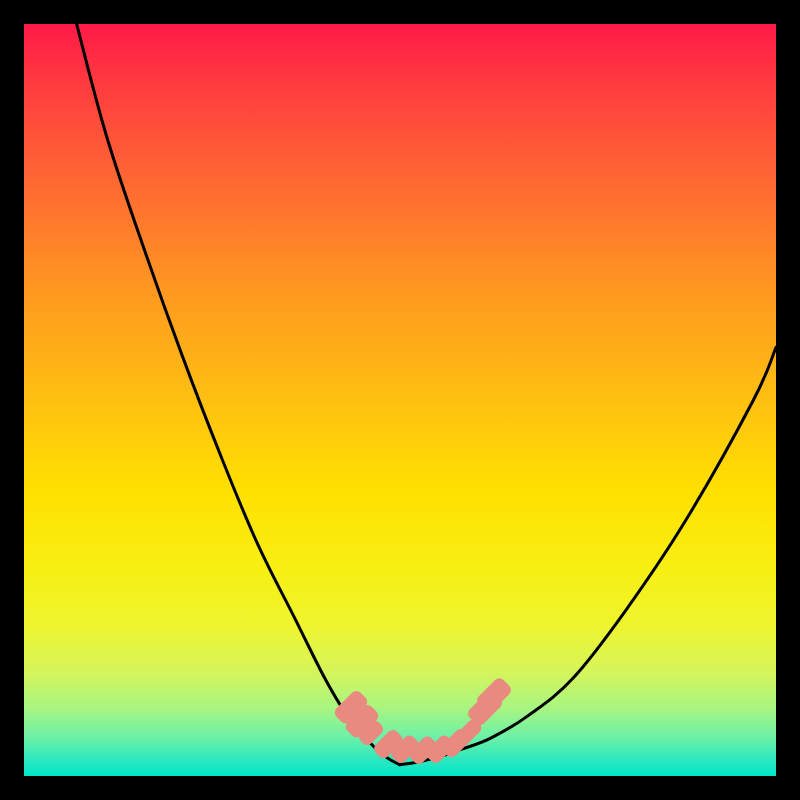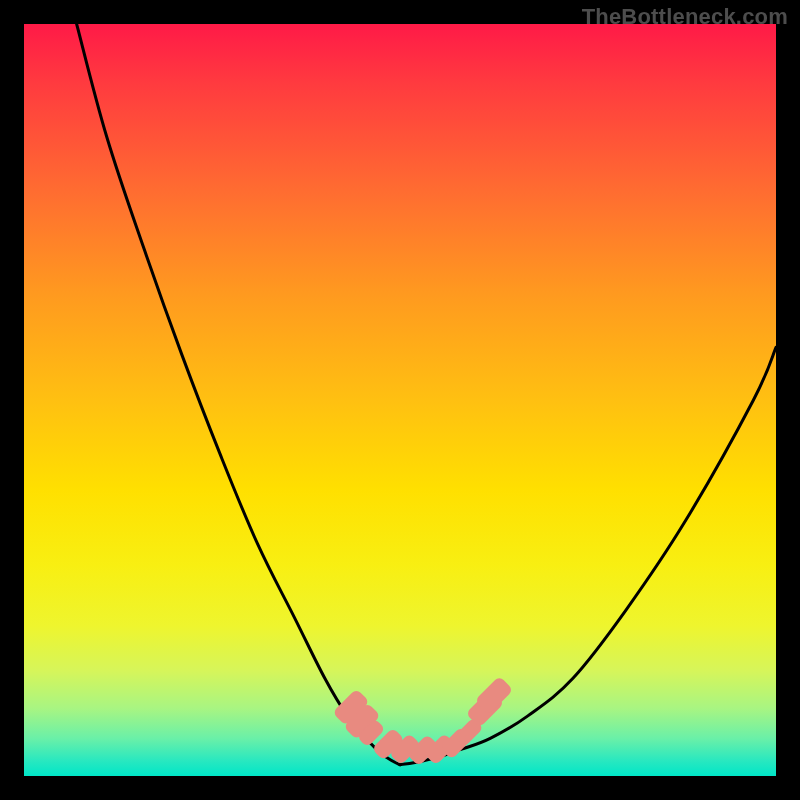--- a/index.html
+++ b/index.html
@@ -86,14 +86,13 @@
         <div class="marker" style="left: 363.968px; top: 720.416px; width: 16.544px; height: 30.08px;"></div>
         <div class="marker" style="left: 381.264px; top: 724.928px; width: 16.544px; height: 28.576px;"></div>
         <div class="marker" style="left: 398.56px; top: 726.432px; width: 16.544px; height: 28.576px;"></div>
         <div class="marker" style="left: 415.856px; top: 724.928px; width: 16.544px; height: 28.576px;"></div>
         <div class="marker" style="left: 431.648px; top: 718.912px; width: 16.544px; height: 30.08px;"></div>
         <div class="marker" style="left: 445.184px; top: 707.632px; width: 15.04px; height: 27.072px;"></div>
         <div class="marker" style="left: 460.976px; top: 684.32px; width: 19.552px; height: 34.592px;"></div>
         <div class="marker" style="left: 470px; top: 670.784px; width: 19.552px; height: 34.592px;"></div>
       </div>
   </div>
-  <div class="watermark">TheBottleneck.com</div>
 </div>
 
 </body></html>

